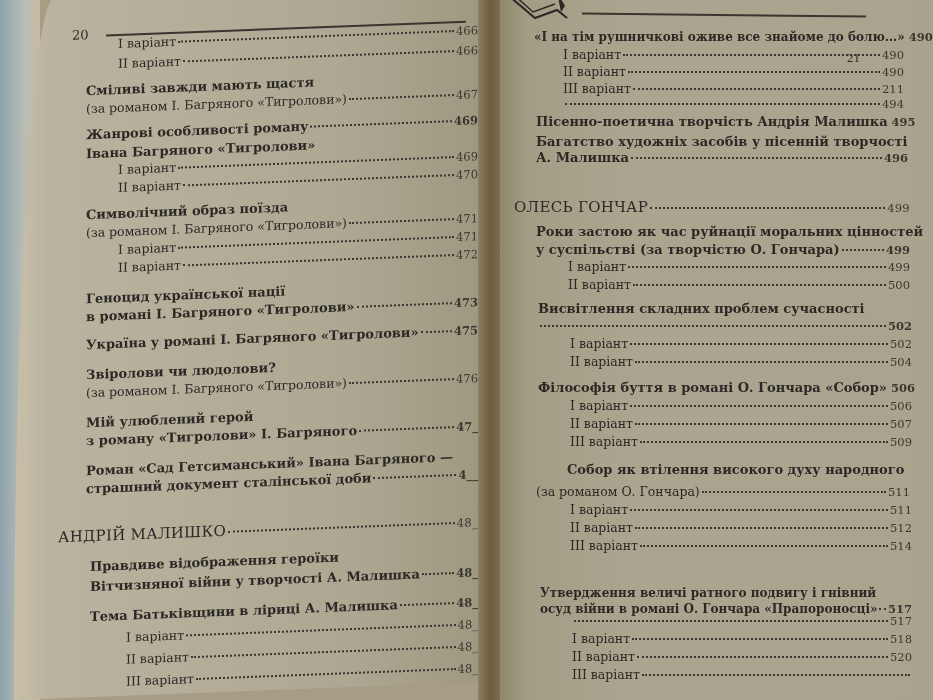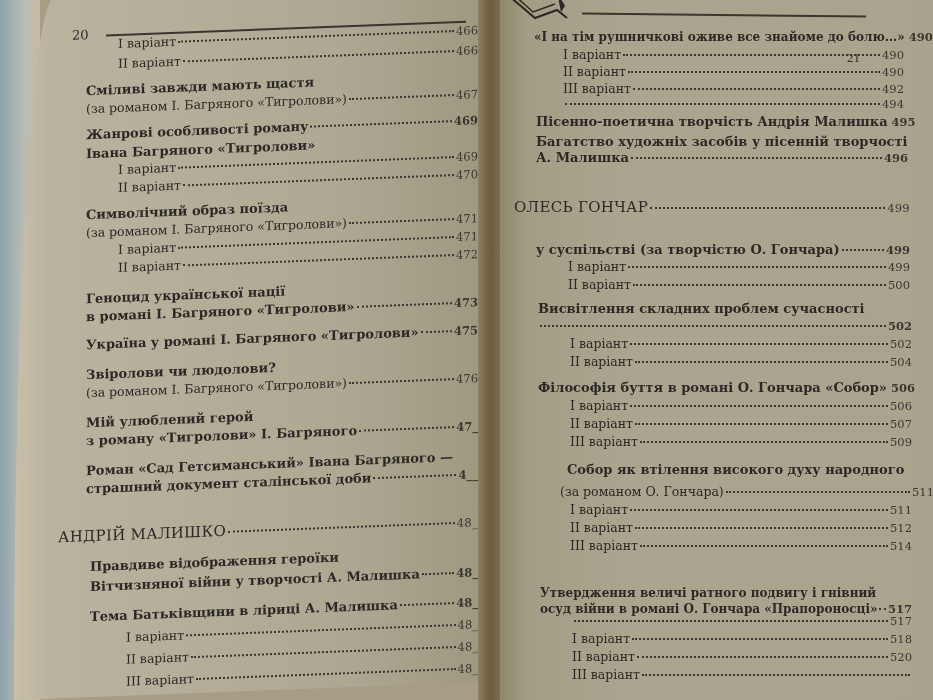--- a/index.html
+++ b/index.html
@@ -254,21 +254,21 @@
       <span class="pg">490</span>
     </div>
     <div class="entry variant" style="left:563px; top:64px; width:341px;">
       <span class="label">ІІ варіант</span>
       <span class="leader"></span>
       <span class="pg">490</span>
     </div>
     <div class="entry variant" style="left:563px; top:81px; width:341px;">
       <span class="label">ІІІ варіант</span>
       <span class="leader"></span>
-      <span class="pg">492</span>
+      <span class="pg">211</span>
     </div>
     <div class="entry variant" style="left:563px; top:97px; width:341px;">
       <span class="label"></span>
       <span class="leader"></span>
       <span class="pg">494</span>
     </div>
 
     <div class="entry bold" style="left:536px; top:114px; width:370px;">
       <span class="label">Пісенно-поетична творчість Андрія Малишка</span>
       <span class="leader"></span>
@@ -281,20 +281,21 @@
       <span class="leader"></span>
       <span class="pg">496</span>
     </div>
 
     <div class="entry author" style="left:514px; top:198px; width:396px;">
       <span class="label">ОЛЕСЬ ГОНЧАР</span>
       <span class="leader"></span>
       <span class="pg">499</span>
     </div>
 
+    <div class="title-line bold" style="left:536px; top:224px;">Роки застою як час руйнації моральних цінностей</div>
     <div class="entry bold" style="left:536px; top:242px; width:374px;">
       <span class="label">у суспільстві (за творчістю О. Гончара)</span>
       <span class="leader"></span>
       <span class="pg">499</span>
     </div>
     <div class="entry variant" style="left:568px; top:259px; width:342px;">
       <span class="label">І варіант</span>
       <span class="leader"></span>
       <span class="pg">499</span>
     </div>
@@ -335,21 +336,21 @@
       <span class="leader"></span>
       <span class="pg">507</span>
     </div>
     <div class="entry variant" style="left:570px; top:434px; width:342px;">
       <span class="label">ІІІ варіант</span>
       <span class="leader"></span>
       <span class="pg">509</span>
     </div>
 
     <div class="title-line bold" style="left:538px; top:462px;margin-left:29px;">Собор як втілення високого духу народного</div>
-    <div class="entry note" style="left:560px; top:484px; width:374px;">
+    <div class="entry note" style="left:536px; top:484px; width:374px;">
       <span class="label">(за романом О. Гончара)</span>
       <span class="leader"></span>
       <span class="pg">511</span>
     </div>
     <div class="entry variant" style="left:570px; top:502px; width:342px;">
       <span class="label">І варіант</span>
       <span class="leader"></span>
       <span class="pg">511</span>
     </div>
     <div class="entry variant" style="left:570px; top:520px; width:342px;">

